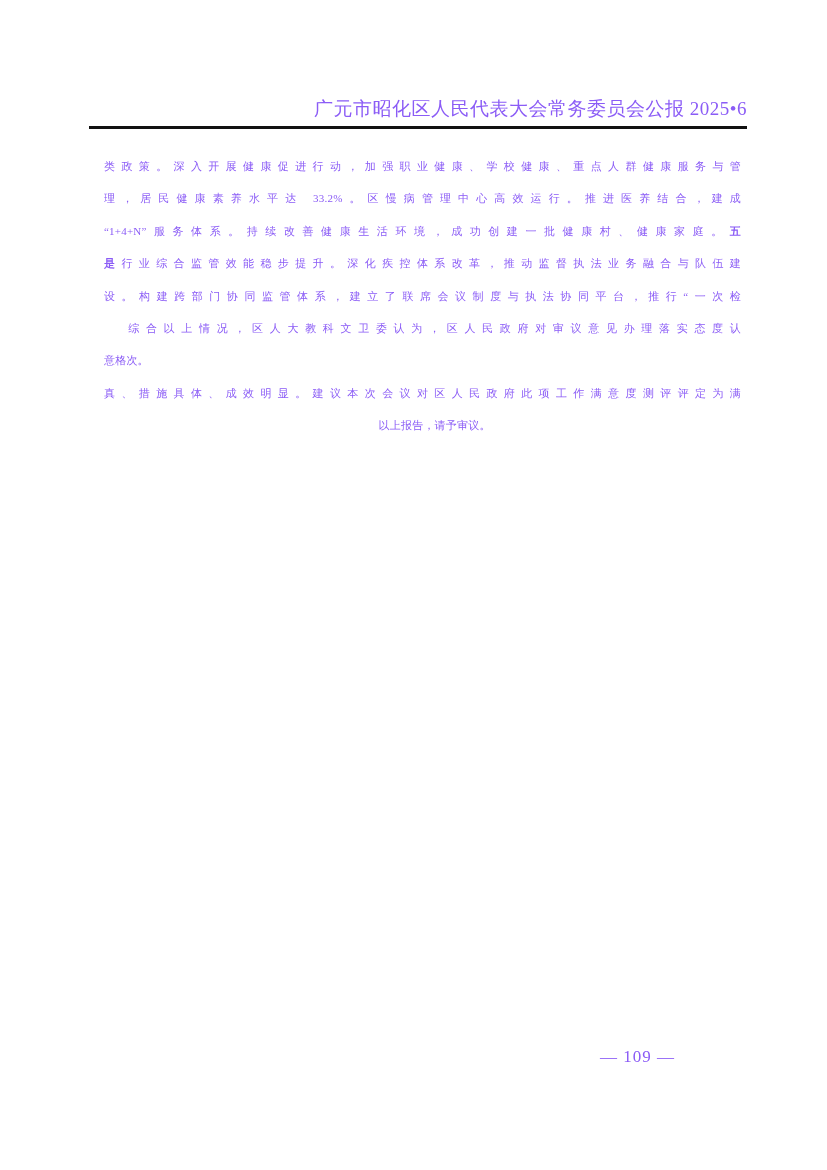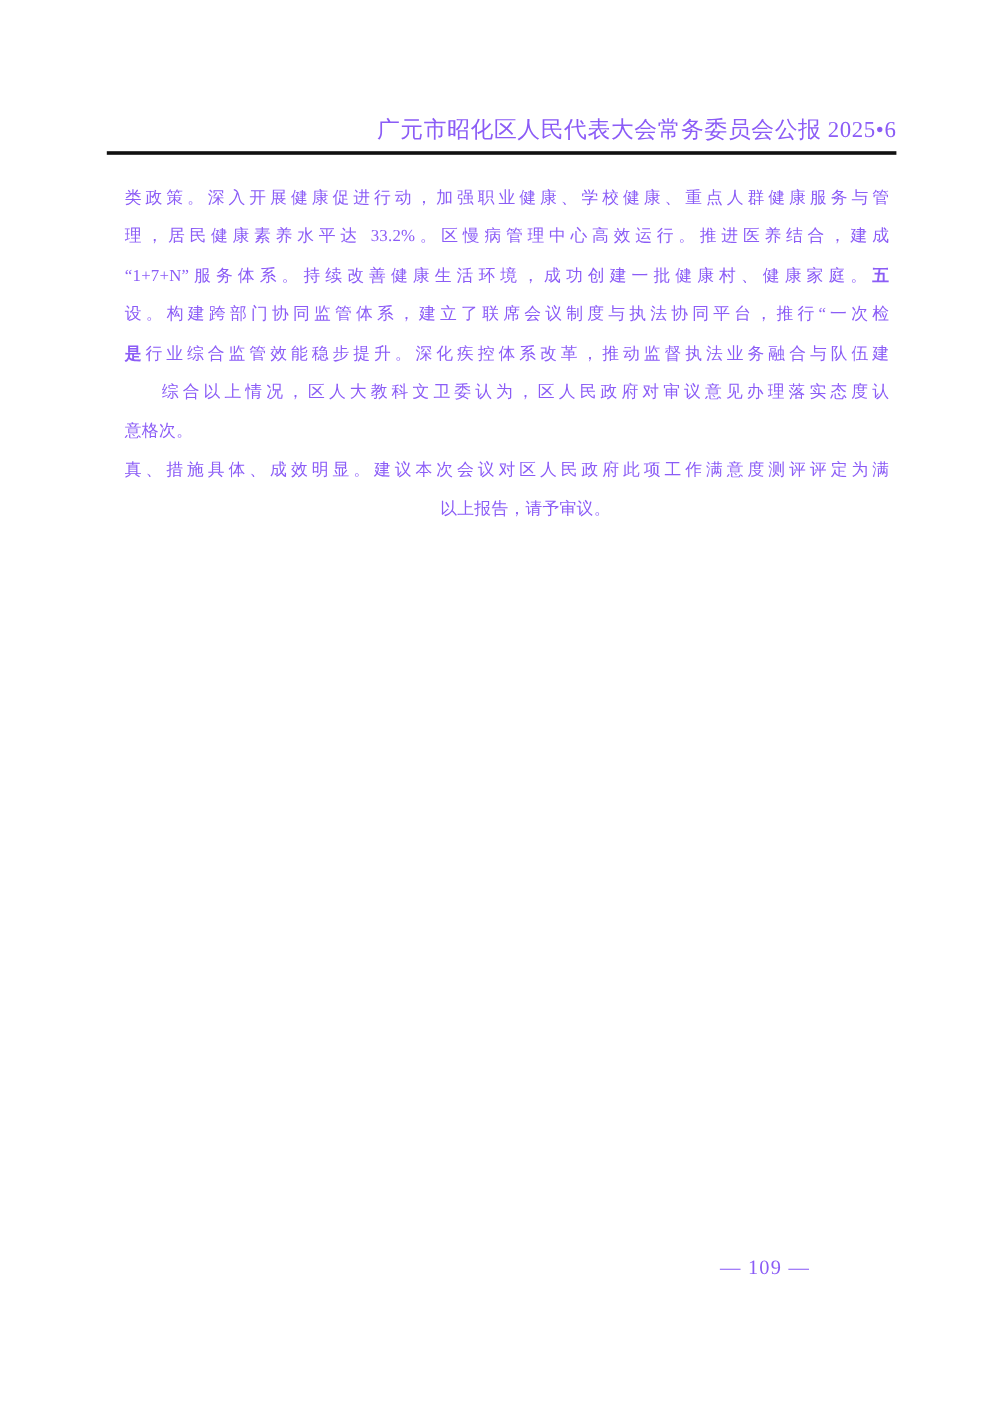--- a/index.html
+++ b/index.html
@@ -37,21 +37,21 @@
   }
   .document-body {
     position: absolute;
     top: 150px;
     left: 104px;
     width: 637px;
   }
   .line {
     height: 32.4px;
     line-height: 32.4px;
-    font-size: 14px;
+    font-size: 11px;
     letter-spacing: 0.2px;
     white-space: nowrap;
   }
   .line.justify {
     white-space: normal;
     text-align: justify;
     text-align-last: justify;
     text-justify: distribute;
   }
   .line.indent {
@@ -80,23 +80,23 @@
 
   <div class="page-header">
     <span>广元市昭化区人民代表大会常务委员会公报 2025•6</span>
   </div>
 
   <div class="header-divider"></div>
 
   <div class="document-body">
       <div class="line justify"><span>类政策。深入开展健康促进行动，加强职业健康、学校健康、重点人群健康服务与管</span></div>
       <div class="line justify"><span>理，居民健康素养水平达 33.2%。区慢病管理中心高效运行。推进医养结合，建成</span></div>
-      <div class="line justify"><span>“1+7+N”服务体系。持续改善健康生活环境，成功创建一批健康村、健康家庭。</span><span class="bold">五</span></div>
+      <div class="line justify"><span>“1+4+N”服务体系。持续改善健康生活环境，成功创建一批健康村、健康家庭。</span><span class="bold">五</span></div>
+      <div class="line justify"><span class="bold">是</span><span>行业综合监管效能稳步提升。深化疾控体系改革，推动监督执法业务融合与队伍建</span></div>
       <div class="line justify"><span>设。构建跨部门协同监管体系，建立了联席会议制度与执法协同平台，推行“一次检</span></div>
-      <div class="line justify"><span class="bold">是</span><span>行业综合监管效能稳步提升。深化疾控体系改革，推动监督执法业务融合与队伍建</span></div>
       <div class="line justify indent"><span>综合以上情况，区人大教科文卫委认为，区人民政府对审议意见办理落实态度认</span></div>
       <div class="line"><span>意格次。</span></div>
       <div class="line justify"><span>真、措施具体、成效明显。建议本次会议对区人民政府此项工作满意度测评评定为满</span></div>
       <div class="line indent"><span>以上报告，请予审议。</span></div>
     </div>
 
   <div class="page-footer">
     <span>— 109 —</span>
   </div>
 

